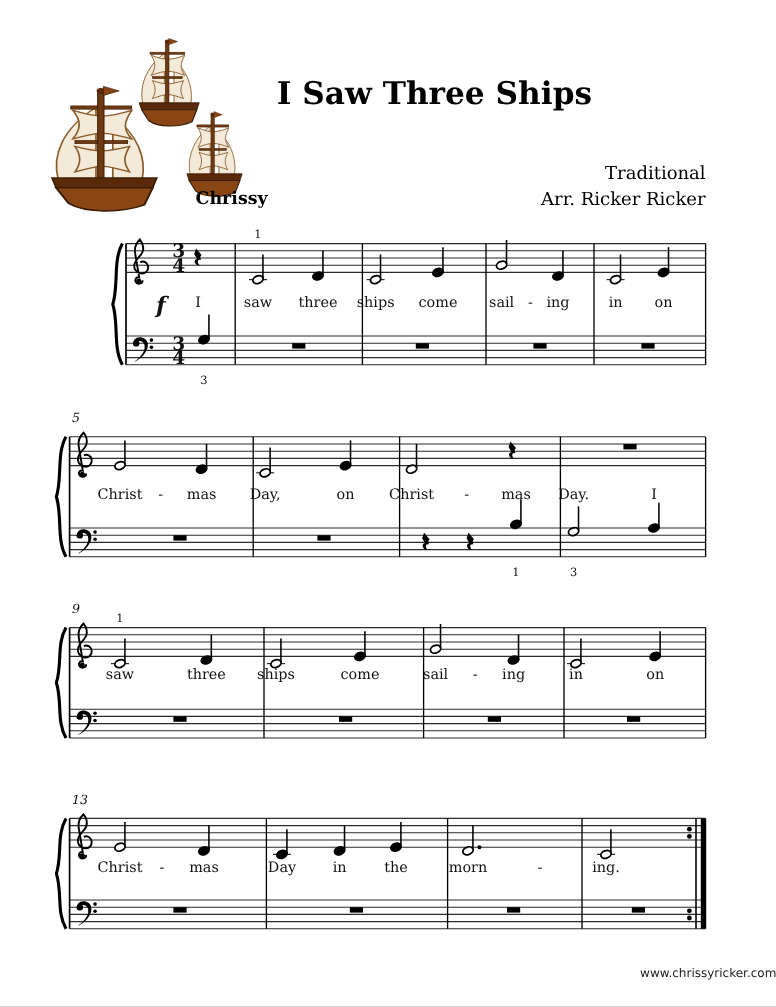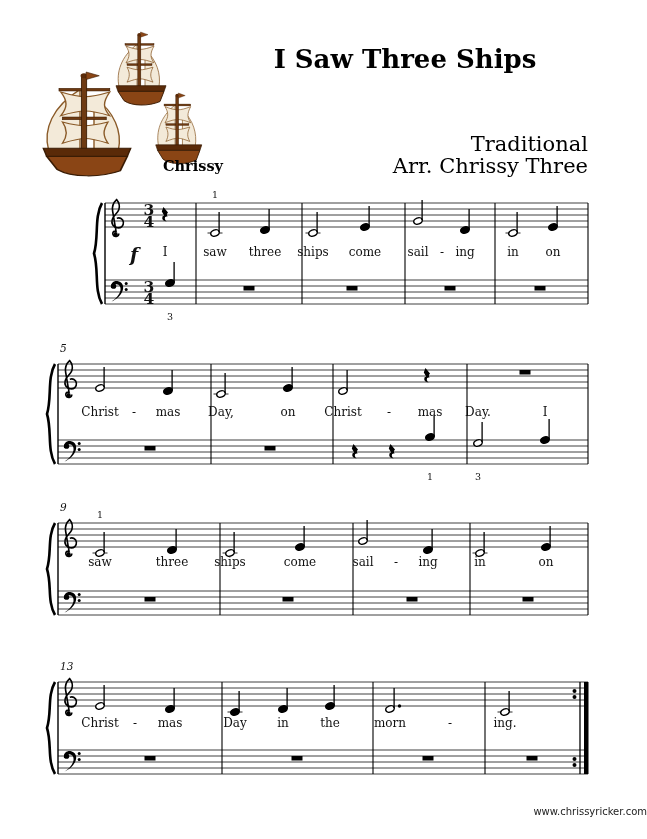--- a/index.html
+++ b/index.html
@@ -1,22 +1,22 @@
 <!DOCTYPE html>
 <html><head>
 <meta charset="utf-8">
 <style>
   html,body{margin:0;padding:0;background:#888;}
   #page{position:relative;width:647px;height:839px;background:#ffffff;overflow:hidden;
         font-family:"DejaVu Serif","Liberation Serif",serif;}
   #sheet{position:absolute;left:0;top:0;}
-  .title{position:absolute;top:44px;left:362px;transform:translateX(-50%);
-         font-size:26px;font-weight:bold;color:#000;white-space:nowrap;margin-left:43px;}
+  .title{position:absolute;top:64px;left:362px;transform:translateX(-50%);
+         font-size:26px;font-weight:bold;color:#000;white-space:nowrap;}
   .credits{position:absolute;top:133px;right:59px;text-align:right;
-           font-size:21px;line-height:22px;color:#000;margin-left:32px;}
+           font-size:15px;line-height:22px;color:#000;margin-left:32px;}
   .tempo{position:absolute;left:163px;top:157px;font-size:14.5px;font-weight:bold;color:#000;}
   .footer{position:absolute;top:806px;left:0;width:100%;text-align:right;
           font-size:10px;color:#222;font-family:"DejaVu Sans","Liberation Sans",sans-serif;}
 </style>
 </head>
 <body>
 
 <div id="page">
   <svg id="sheet" width="647" height="839" viewBox="0 0 647 839">
       <g>
@@ -385,17 +385,17 @@
           <circle cx="574.5" cy="691" r="2" fill="#000"></circle>
           <circle cx="574.5" cy="697" r="2" fill="#000"></circle>
           <circle cx="574.5" cy="759" r="2" fill="#000"></circle>
           <circle cx="574.5" cy="765" r="2" fill="#000"></circle>
         </g>
       </g>
     </svg>
   <div class="title">I Saw Three Ships</div>
   <div class="credits">
     <div>Traditional</div>
-    <div>Arr. Chrissy Three</div>
+    <div>Arr. Ricker Ricker</div>
   </div>
   <div class="tempo">Chrissy</div>
   <div class="footer">www.chrissyricker.com</div>
 </div>
 
 </body></html>

